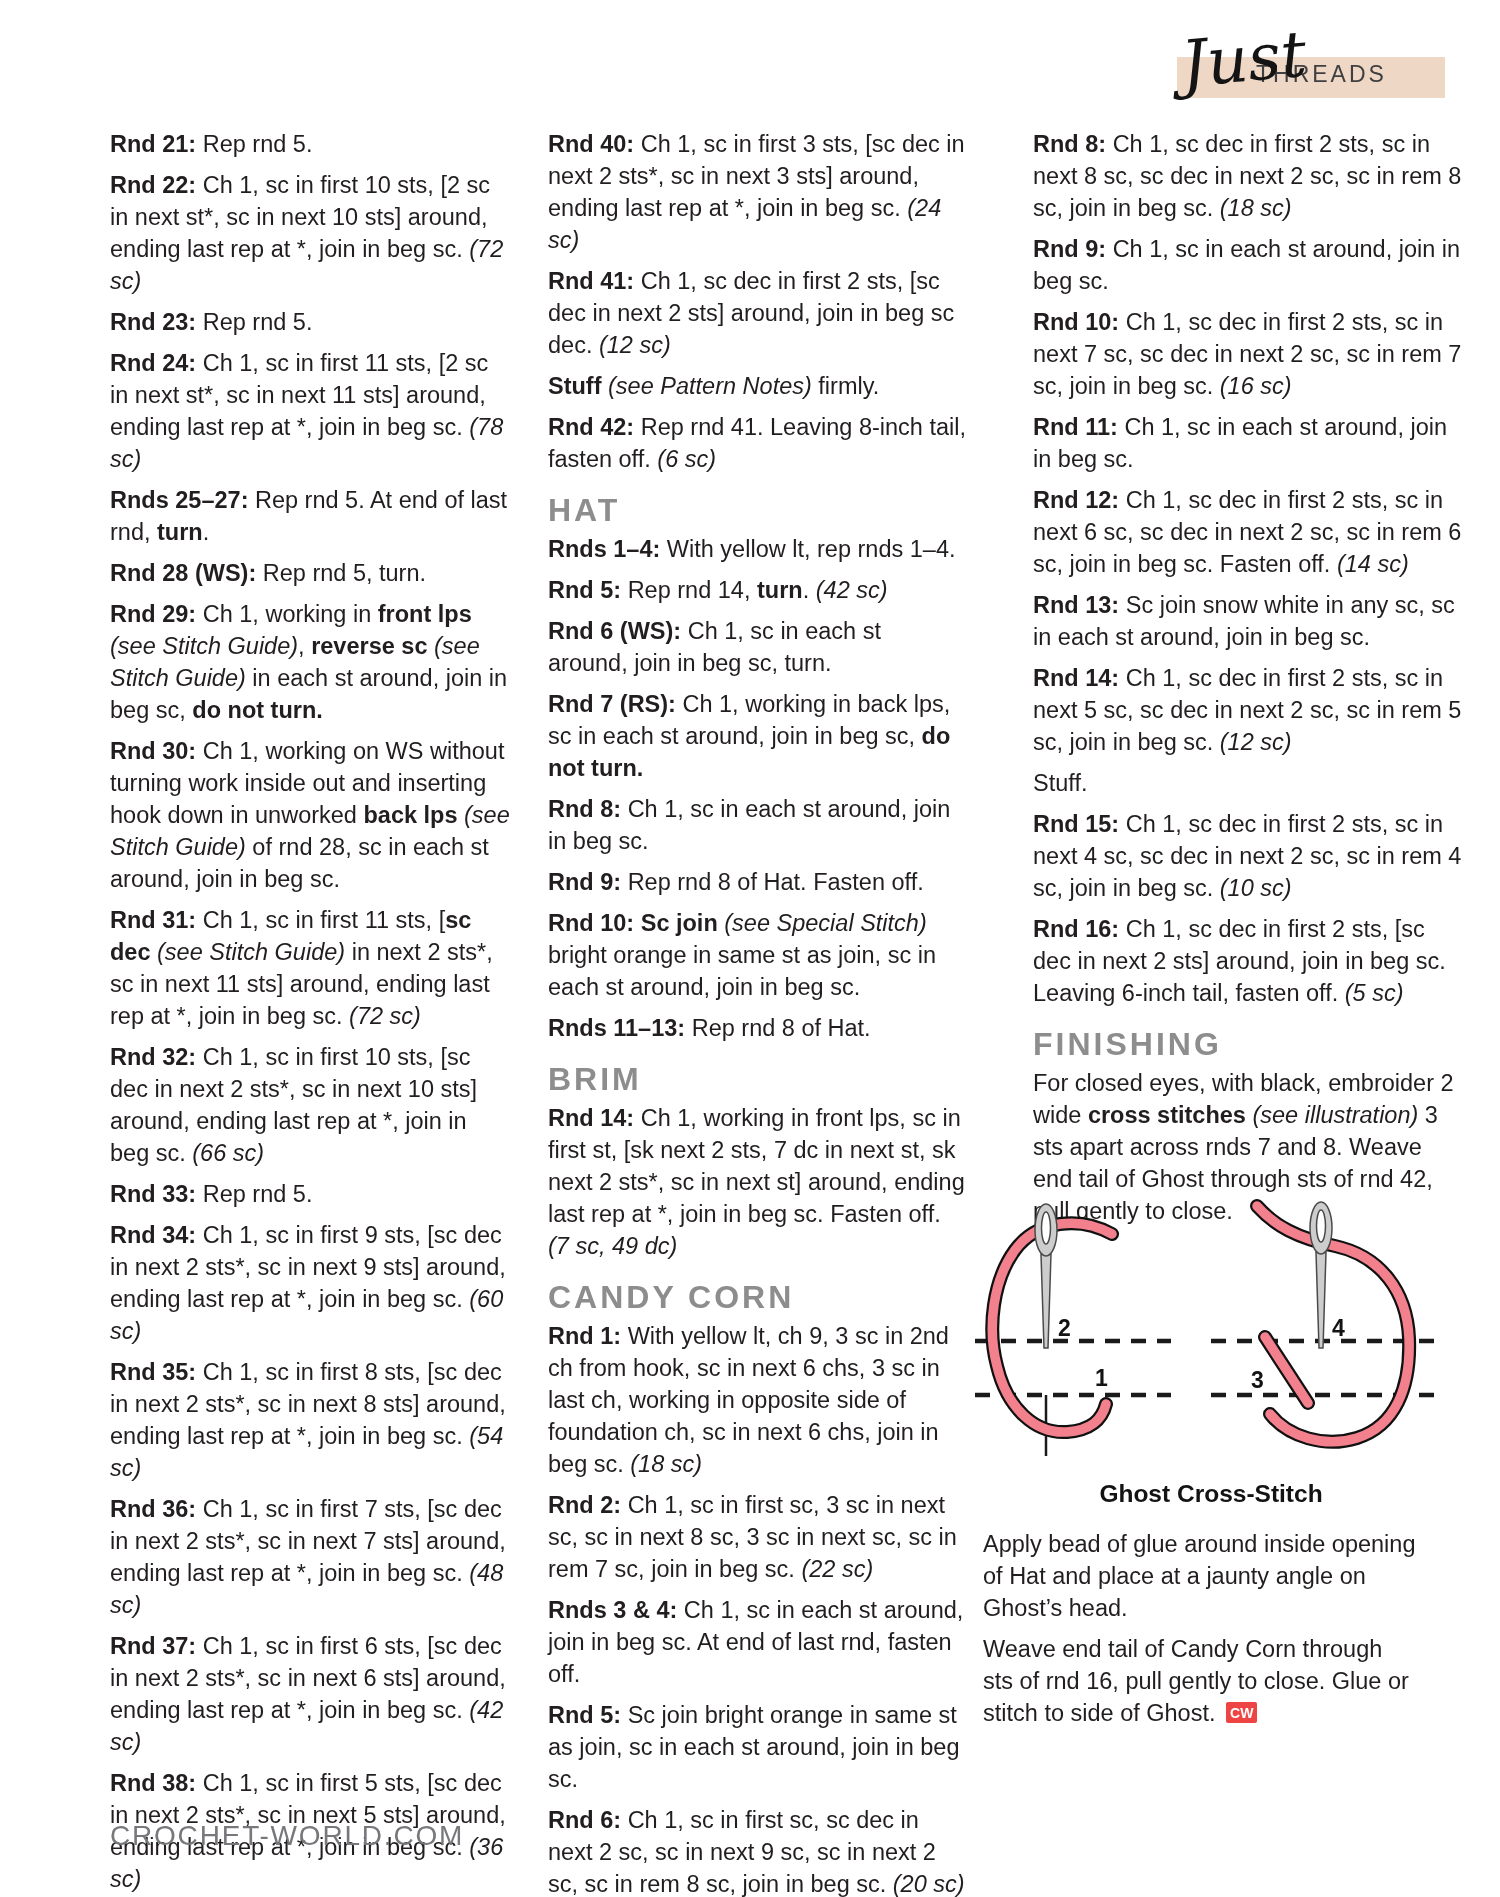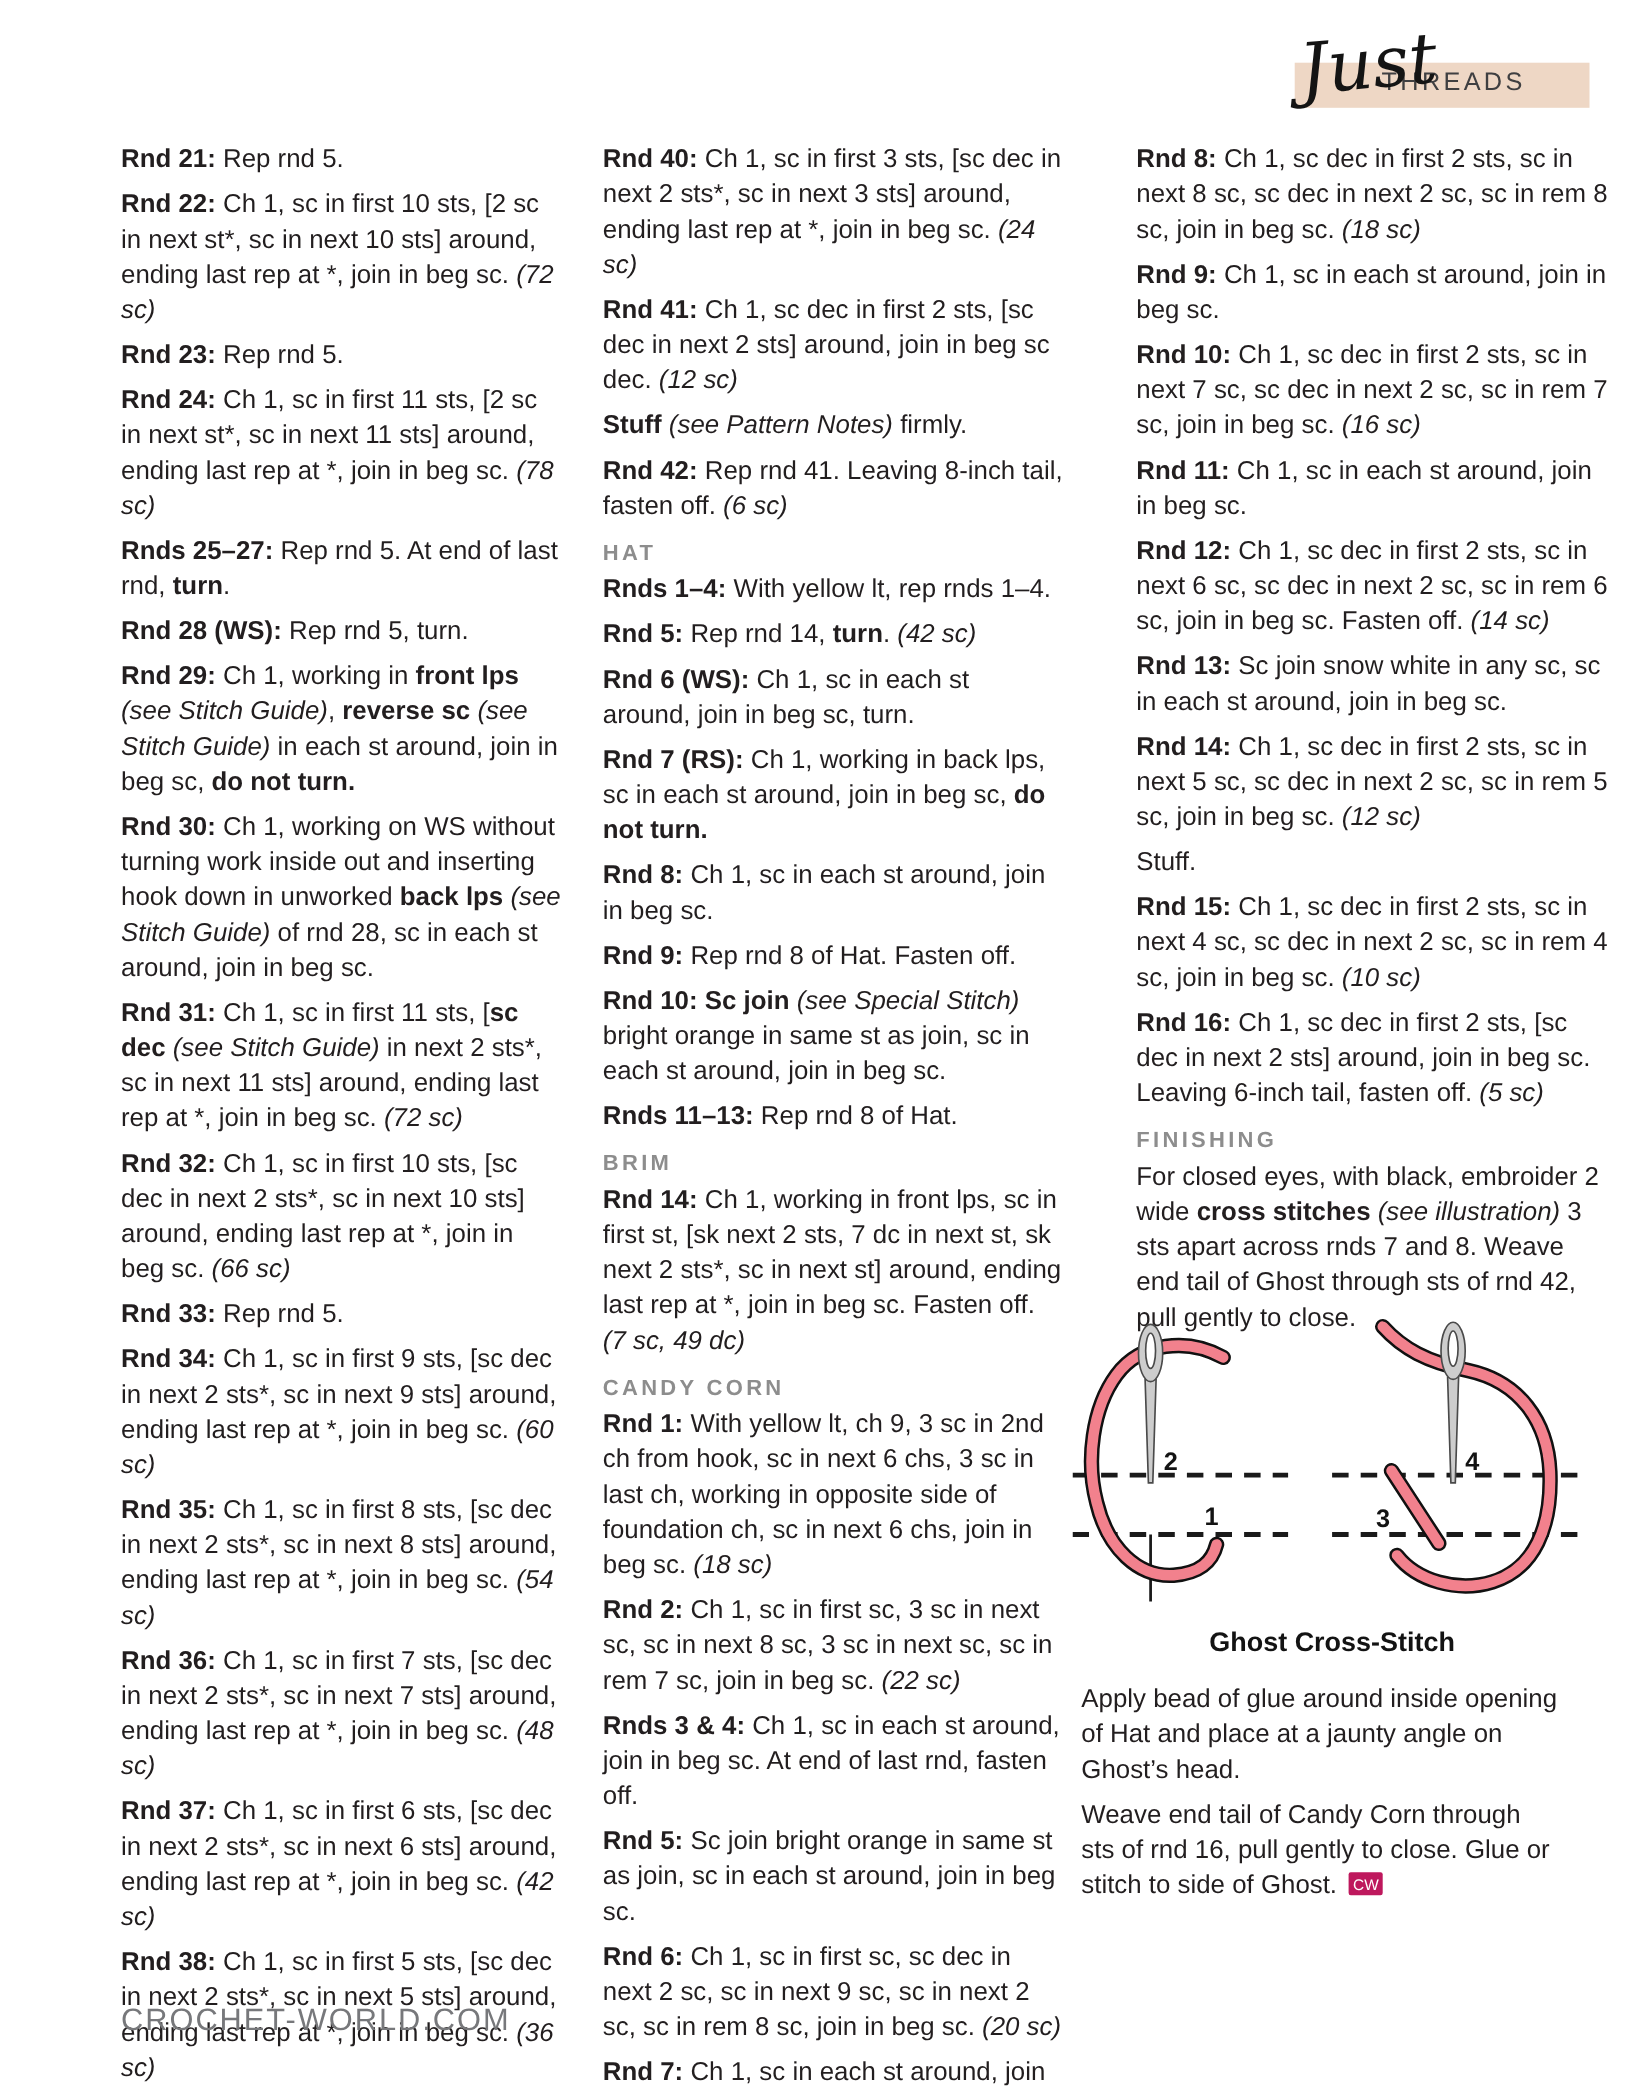--- a/index.html
+++ b/index.html
@@ -22,26 +22,26 @@
   
   .col{position:absolute;top:128px;}
   #col1{left:110px;width:402px;}
   #col2{left:548px;width:418px;}
   #col3-top{left:1033px;width:430px;}
   #col3-bottom{left:983px;top:1528px;width:434px;}
   .para{margin:0 0 9px 0;font-size:23.5px;line-height:32px;}
   .seg-b{font-weight:bold;}
   .seg-i{font-style:italic;}
   .sec-header{
-    margin:17px 0 4px 0;font-size:20px;font-weight:bold;
+    margin:17px 0 4px 0;font-size:32px;font-weight:bold;
     letter-spacing:3px;color:#8d8d8d;
   }
   .sec-header:first-child{margin-top:0;}
   .cw-box{
-    display:inline-block;background:#be185d;color:#ffffff;font-weight:normal;
+    display:inline-block;background:#ef4444;color:#ffffff;font-weight:bold;
     font-size:14px;line-height:1;padding:4px 4px 3px 4px;border-radius:2px;
     margin-left:4px;vertical-align:3px;letter-spacing:0;
   }
   
   #fig-wrap{position:absolute;left:975px;top:1198px;width:480px;height:272px;}
   #fig-caption{
     position:absolute;left:975px;top:1480px;width:472px;text-align:center;
     font-size:24.5px;font-weight:bold;color:#131313;
   }
   .fig-num{font-size:23px;font-weight:600;fill:#131313;font-family:"Liberation Sans",sans-serif;}

